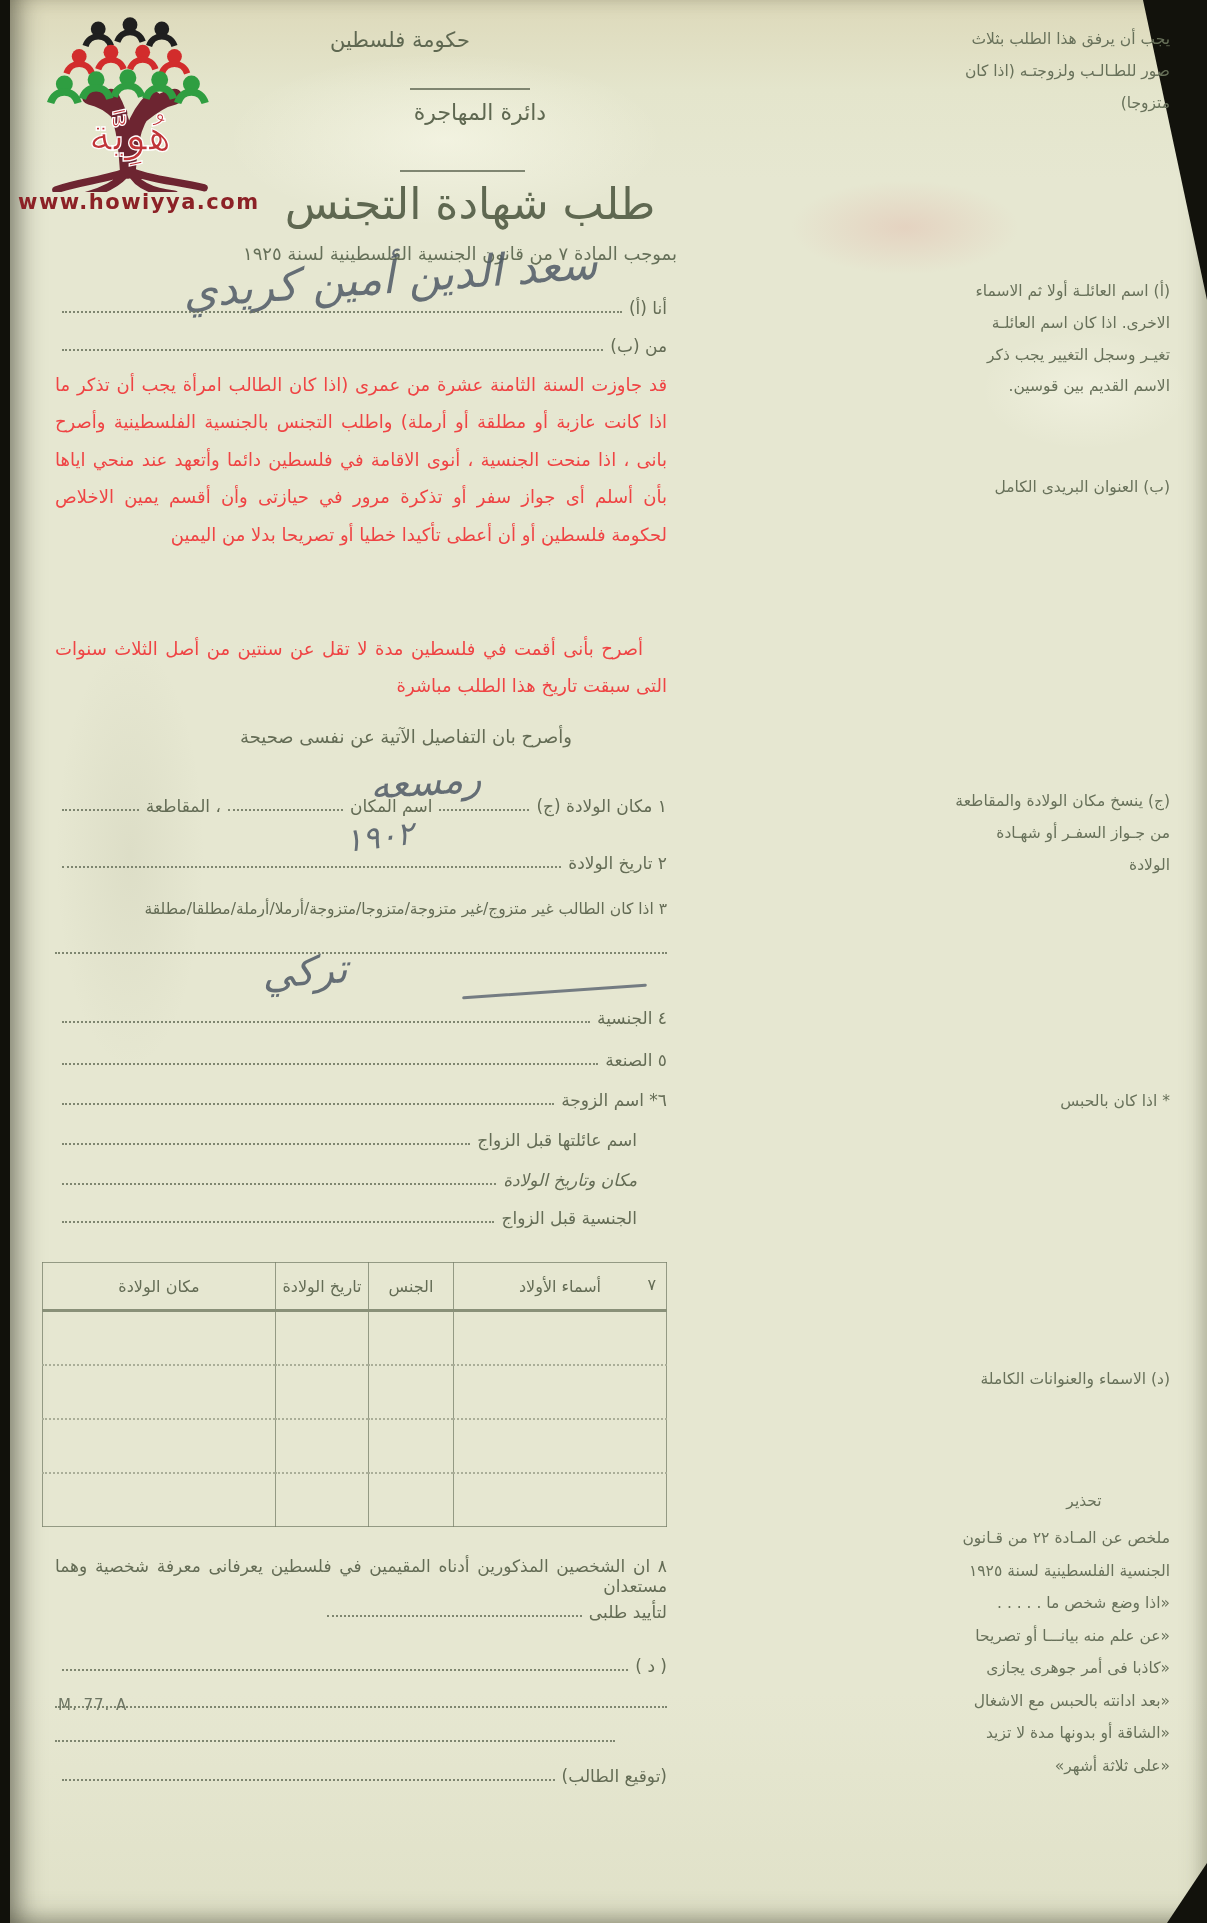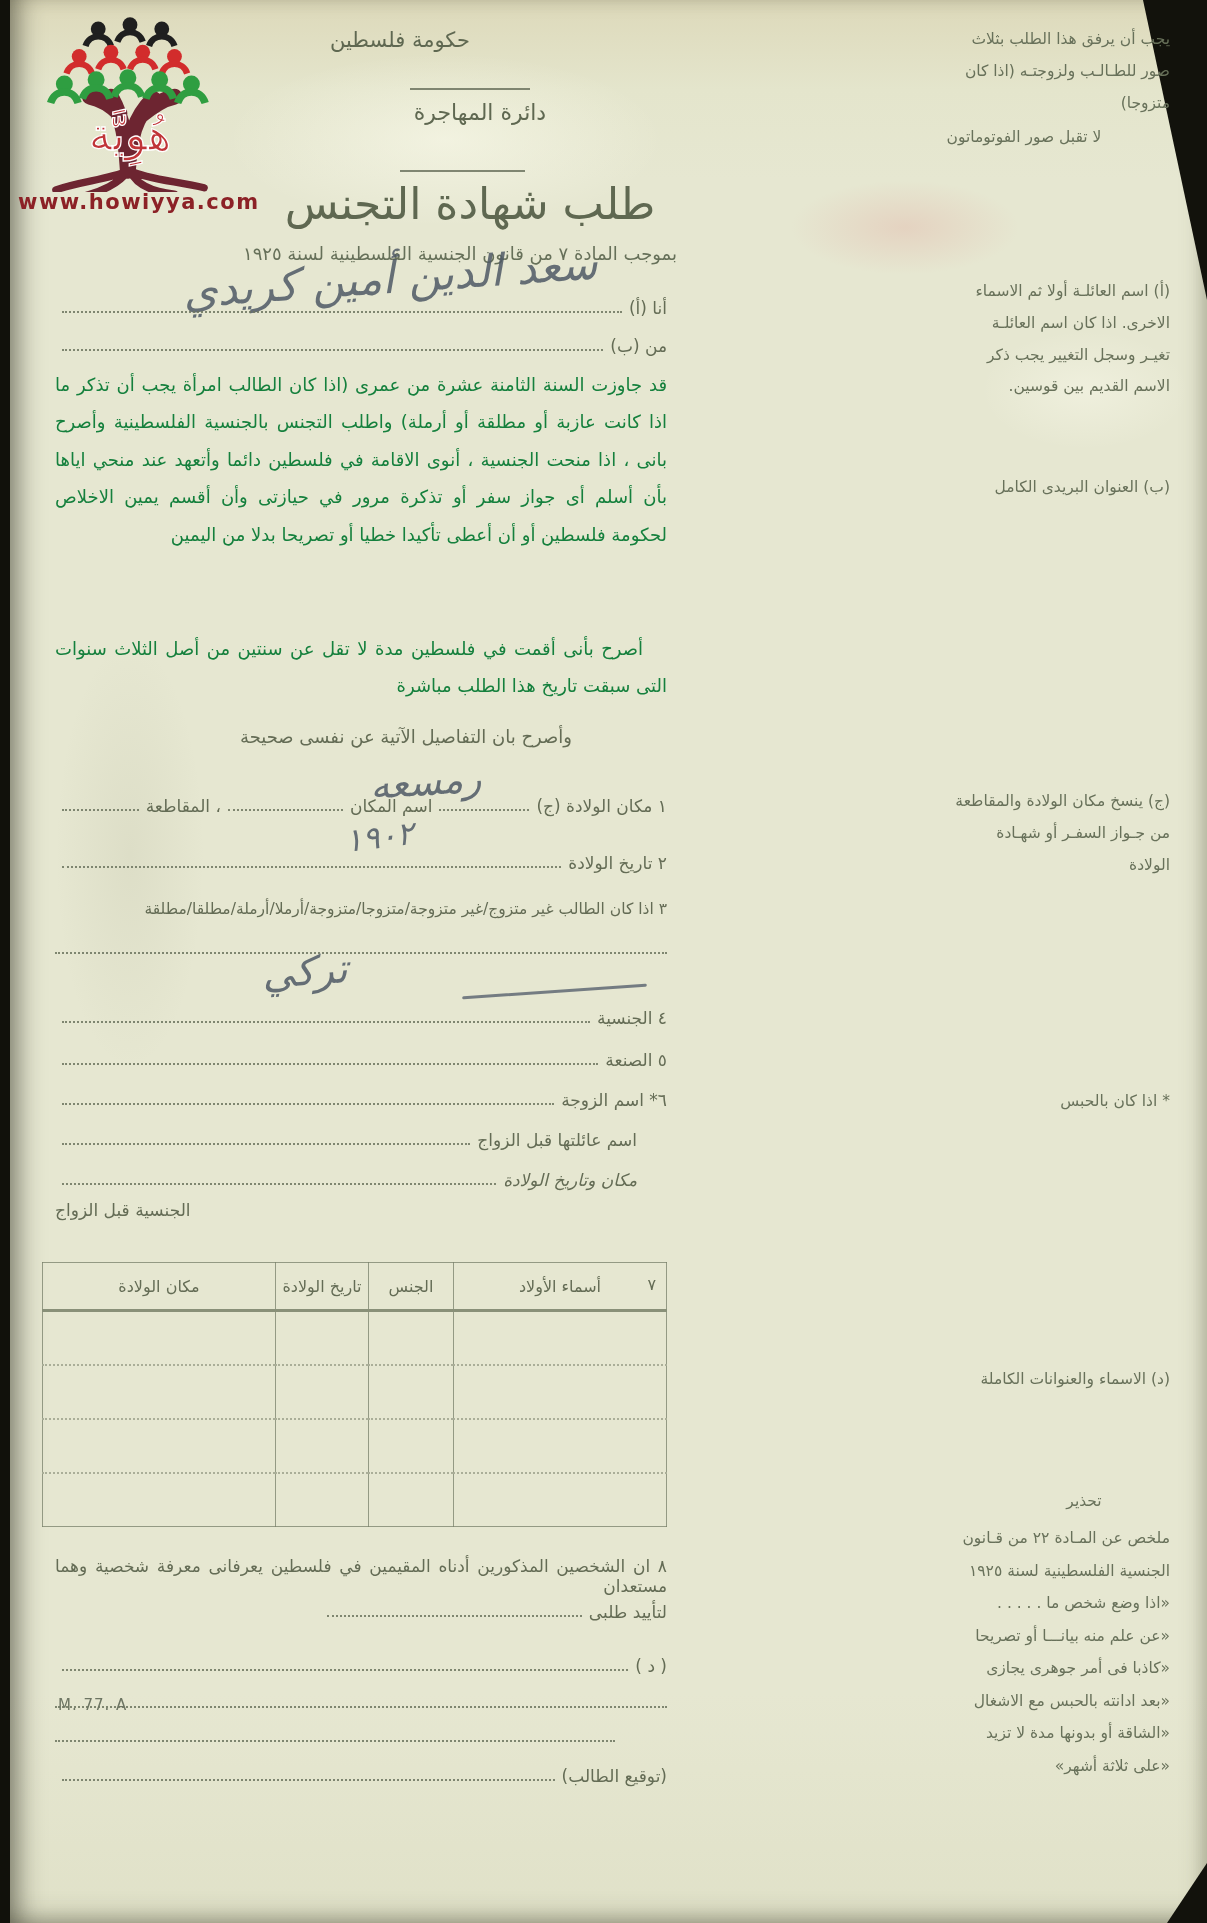--- a/index.html
+++ b/index.html
@@ -46,41 +46,41 @@
   .note-d{top:1364px;}
   .warn-title{top:1486px;text-align:center;padding-left:60px;}
   .warn-body{top:1522px;line-height:2.1;}
 
   
   .row{position:absolute;left:55px;width:612px;display:flex;direction:rtl;
        align-items:flex-end;font-size:17px;color:#646c55;}
   .lead{flex:1 1 auto;border-bottom:2px dotted rgba(108,116,95,.85);margin:0 7px 5px 7px;}
   .lw90{flex:0 0 90px;} .lw115{flex:0 0 115px;} .lw255{flex:0 0 255px;}
   .para{position:absolute;left:55px;width:612px;direction:rtl;text-align:justify;
-        font-size:18px;line-height:2.08;color:#15803d;margin:0;}
+        font-size:18px;line-height:2.08;color:#ef4444;margin:0;}
   .dotrow{position:absolute;left:55px;width:612px;border-bottom:2px dotted rgba(108,116,95,.85);height:14px;}
   .sub{padding-right:30px;box-sizing:border-box;}
 
   .r-ana{top:288px;height:30px;}
   .r-men{top:326px;height:30px;}
   .p1{top:366px;}
   .p2{top:630px;text-indent:24px;}
   .p3{top:726px;padding-right:95px;box-sizing:border-box;width:612px;position:absolute;left:55px;
       direction:rtl;font-size:18px;color:#646c55;}
   .r-item1{top:788px;height:28px;}
   .r-item2{top:845px;height:28px;}
   .item3{position:absolute;left:55px;top:900px;width:612px;direction:rtl;font-size:15.5px;
          white-space:nowrap;color:#646c55;}
   .d3{top:938px;}
   .r-item4{top:1000px;height:28px;}
   .r-item5{top:1042px;height:28px;}
   .r-item6{top:1082px;height:28px;}
   .r-m1{top:1122px;height:28px;}
   .r-m2{top:1162px;height:28px;font-style:italic;}
-  .r-m3{top:1200px;height:28px;flex-direction:column;}
+  .r-m3{top:1200px;height:28px;}
   .r-8b{top:1594px;height:28px;}
   .r-d{top:1648px;height:28px;}
   .f1{top:1692px;}
   .f2{top:1726px;width:560px;}
   .r-sig{top:1756px;height:30px;}
   .item8a{position:absolute;left:55px;top:1556px;width:612px;direction:rtl;text-align:justify;
           font-size:17px;color:#646c55;}
   .formnum{position:absolute;left:58px;top:1696px;font-size:15px;color:#6d7563;direction:ltr;
            letter-spacing:1px;}
 
@@ -165,21 +165,20 @@
   <div class="hdr-gov">حكومة فلسطين</div>
   <div class="hdr-rule r1"></div>
   <div class="hdr-dept">دائرة المهاجرة</div>
   <div class="hdr-rule r2"></div>
   <div class="doc-title">طلب شهادة التجنس</div>
   <div class="doc-subtitle">بموجب المادة ٧ من قانون الجنسية الفلسطينية لسنة ١٩٢٥</div>
 
   <div class="note photo1">يجب أن يرفق هذا الطلب بثلاث
 صور للطـالـب ولزوجتـه (اذا كان
 متزوجا)</div>
-  <div class="note photo2">لا تقبل صور الفوتوماتون</div>
   <div class="note note-a">(أ) اسم العائلـة أولا ثم الاسماء
 الاخرى. اذا كان اسم العائلـة
 تغيـر وسجل التغيير يجب ذكر
 الاسم القديم بين قوسين.</div>
   <div class="note note-b">(ب) العنوان البريدى الكامل</div>
   <div class="note note-c">(ج) ينسخ مكان الولادة والمقاطعة
 من جـواز السفـر أو شهـادة
 الولادة</div>
   <div class="note note-ast">* اذا كان بالحبس</div>
   <div class="note note-d">(د) الاسماء والعنوانات الكاملة</div>

